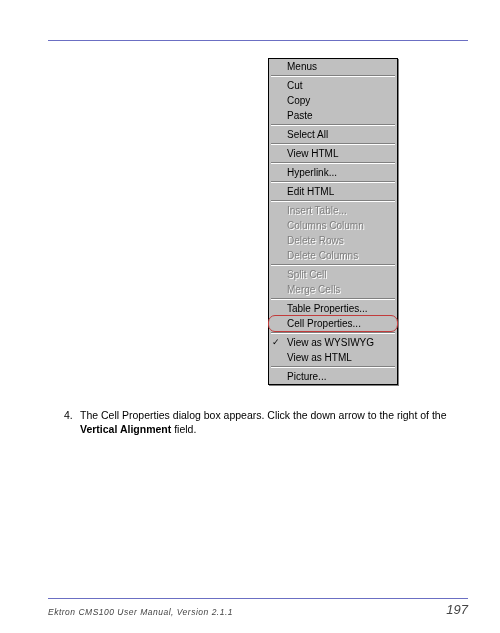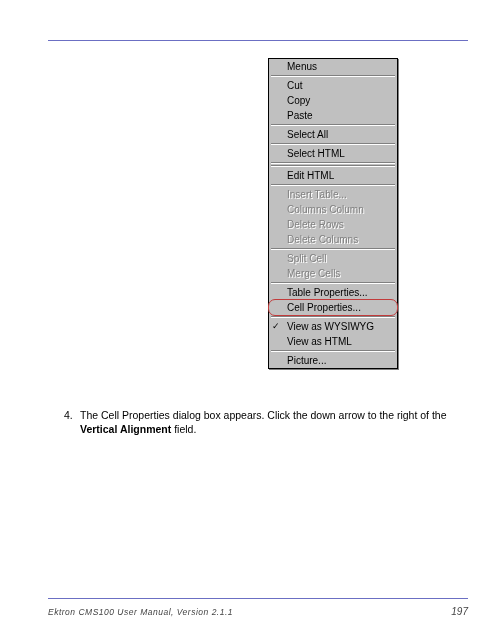--- a/index.html
+++ b/index.html
@@ -96,42 +96,43 @@
     bottom: 16px;
     font-size: 8.5px;
     font-style: italic;
     letter-spacing: 0.5px;
     color: #444;
   }
   .footer-page {
     position: absolute;
     right: 40px;
     bottom: 16px;
-    font-size: 10px;
+    font-size: 13px;
     font-style: italic;
     color: #444;
   }
 </style>
 </head>
 <body>
 
 <div class="page">
   <div class="top-rule"></div>
 
   <div class="context-menu" id="context-menu">
       <div class="menu-item">Menus</div>
       <div class="menu-sep"></div>
       <div class="menu-item">Cut</div>
       <div class="menu-item">Copy</div>
       <div class="menu-item">Paste</div>
       <div class="menu-sep"></div>
       <div class="menu-item">Select All</div>
       <div class="menu-sep"></div>
-      <div class="menu-item">Select HTML</div>
+      <div class="menu-item">View HTML</div>
       <div class="menu-sep"></div>
+      <div class="menu-item">Hyperlink...</div>
       <div class="menu-sep"></div>
       <div class="menu-item">Edit HTML</div>
       <div class="menu-sep"></div>
       <div class="menu-item disabled">Insert Table...</div>
       <div class="menu-item disabled">Columns Column</div>
       <div class="menu-item disabled">Delete Rows</div>
       <div class="menu-item disabled">Delete Columns</div>
       <div class="menu-sep"></div>
       <div class="menu-item disabled">Split Cell</div>
       <div class="menu-item disabled">Merge Cells</div>

